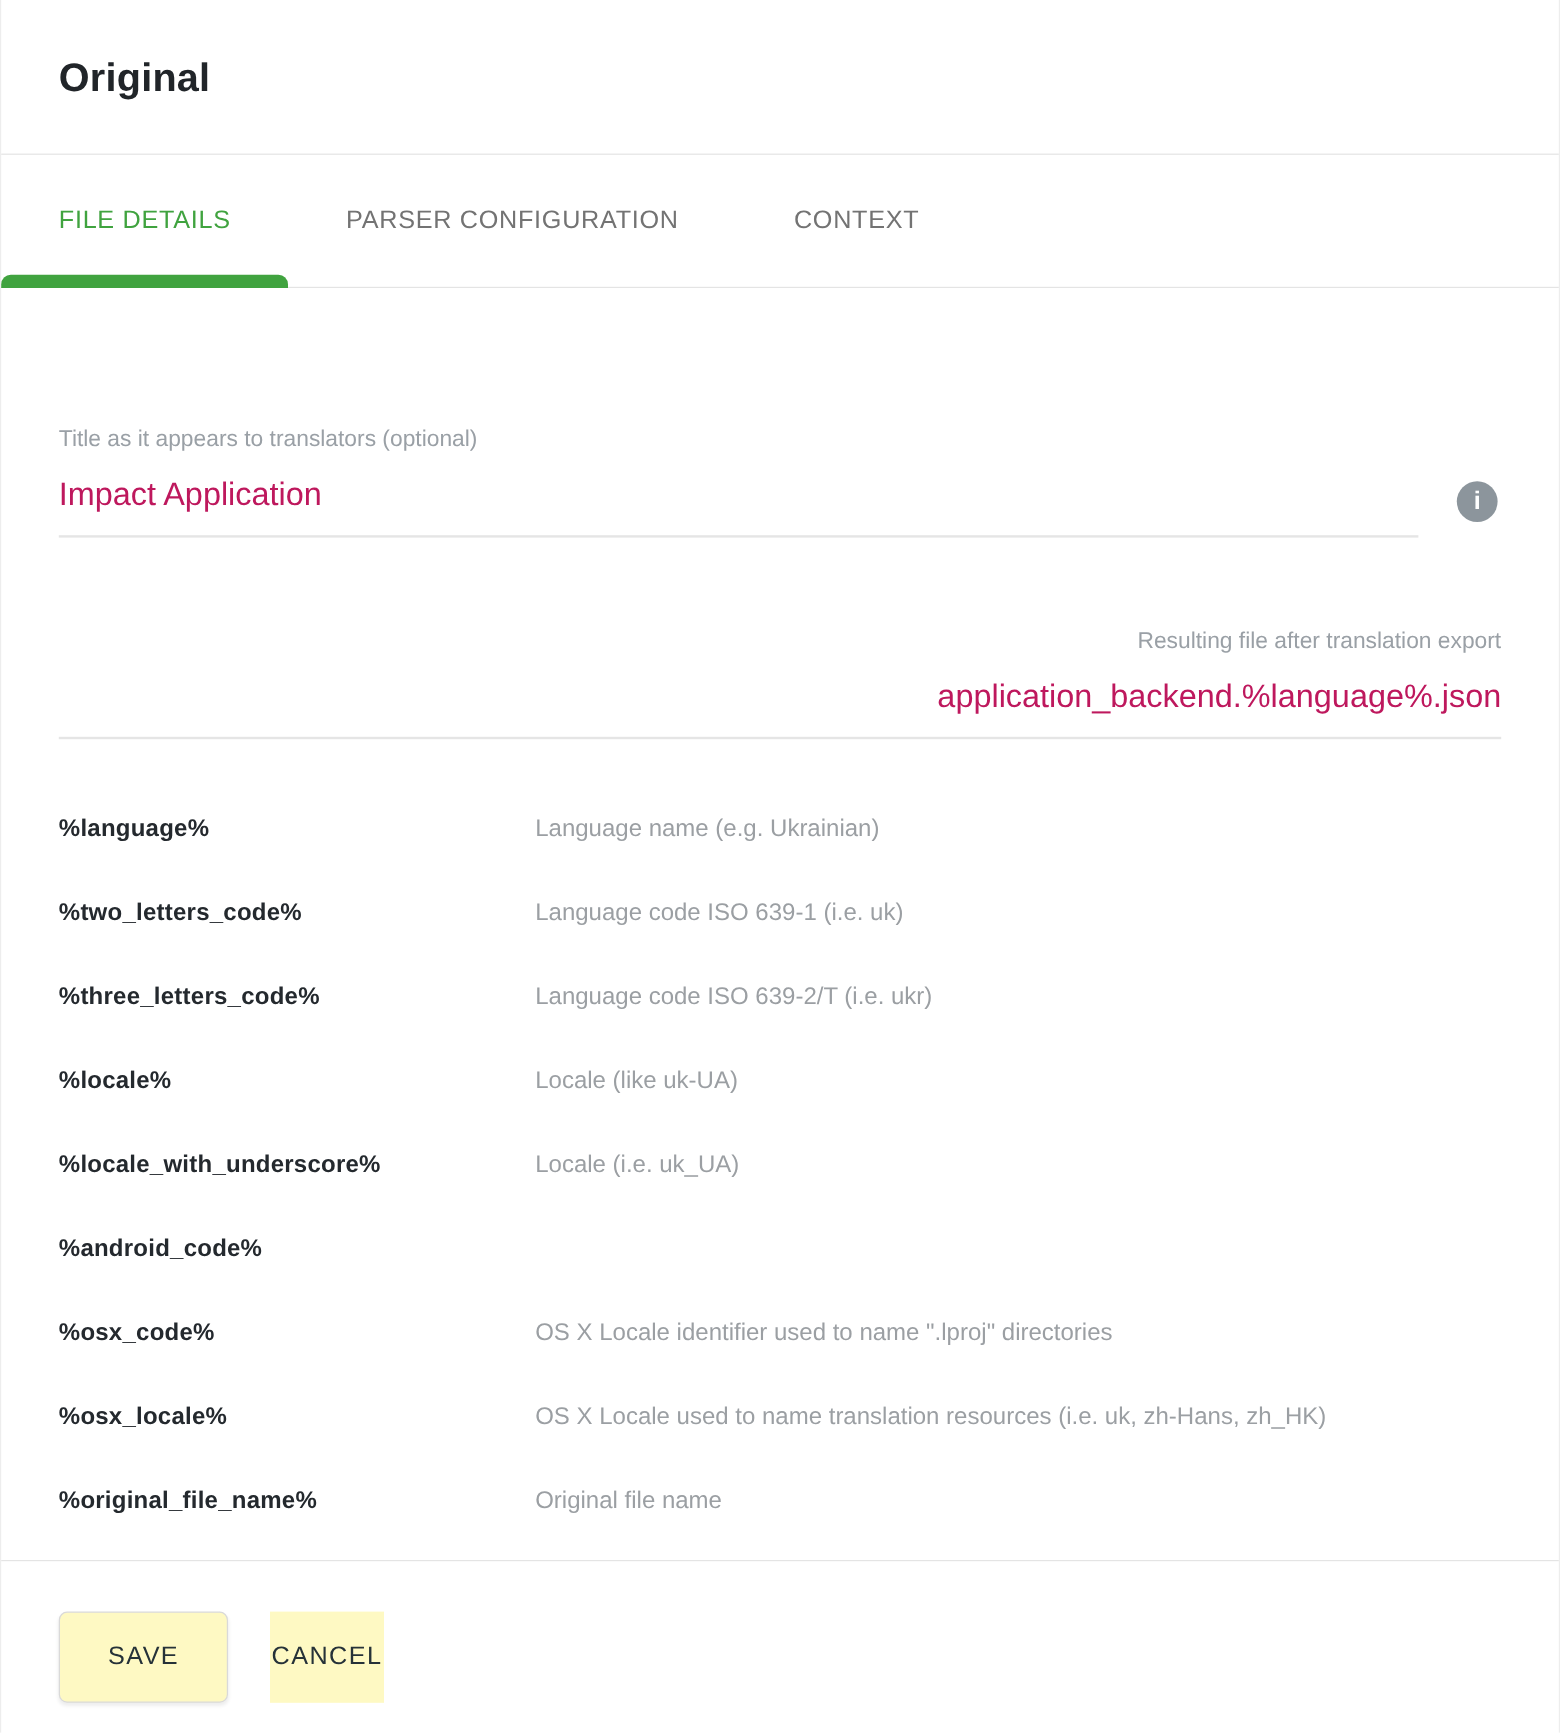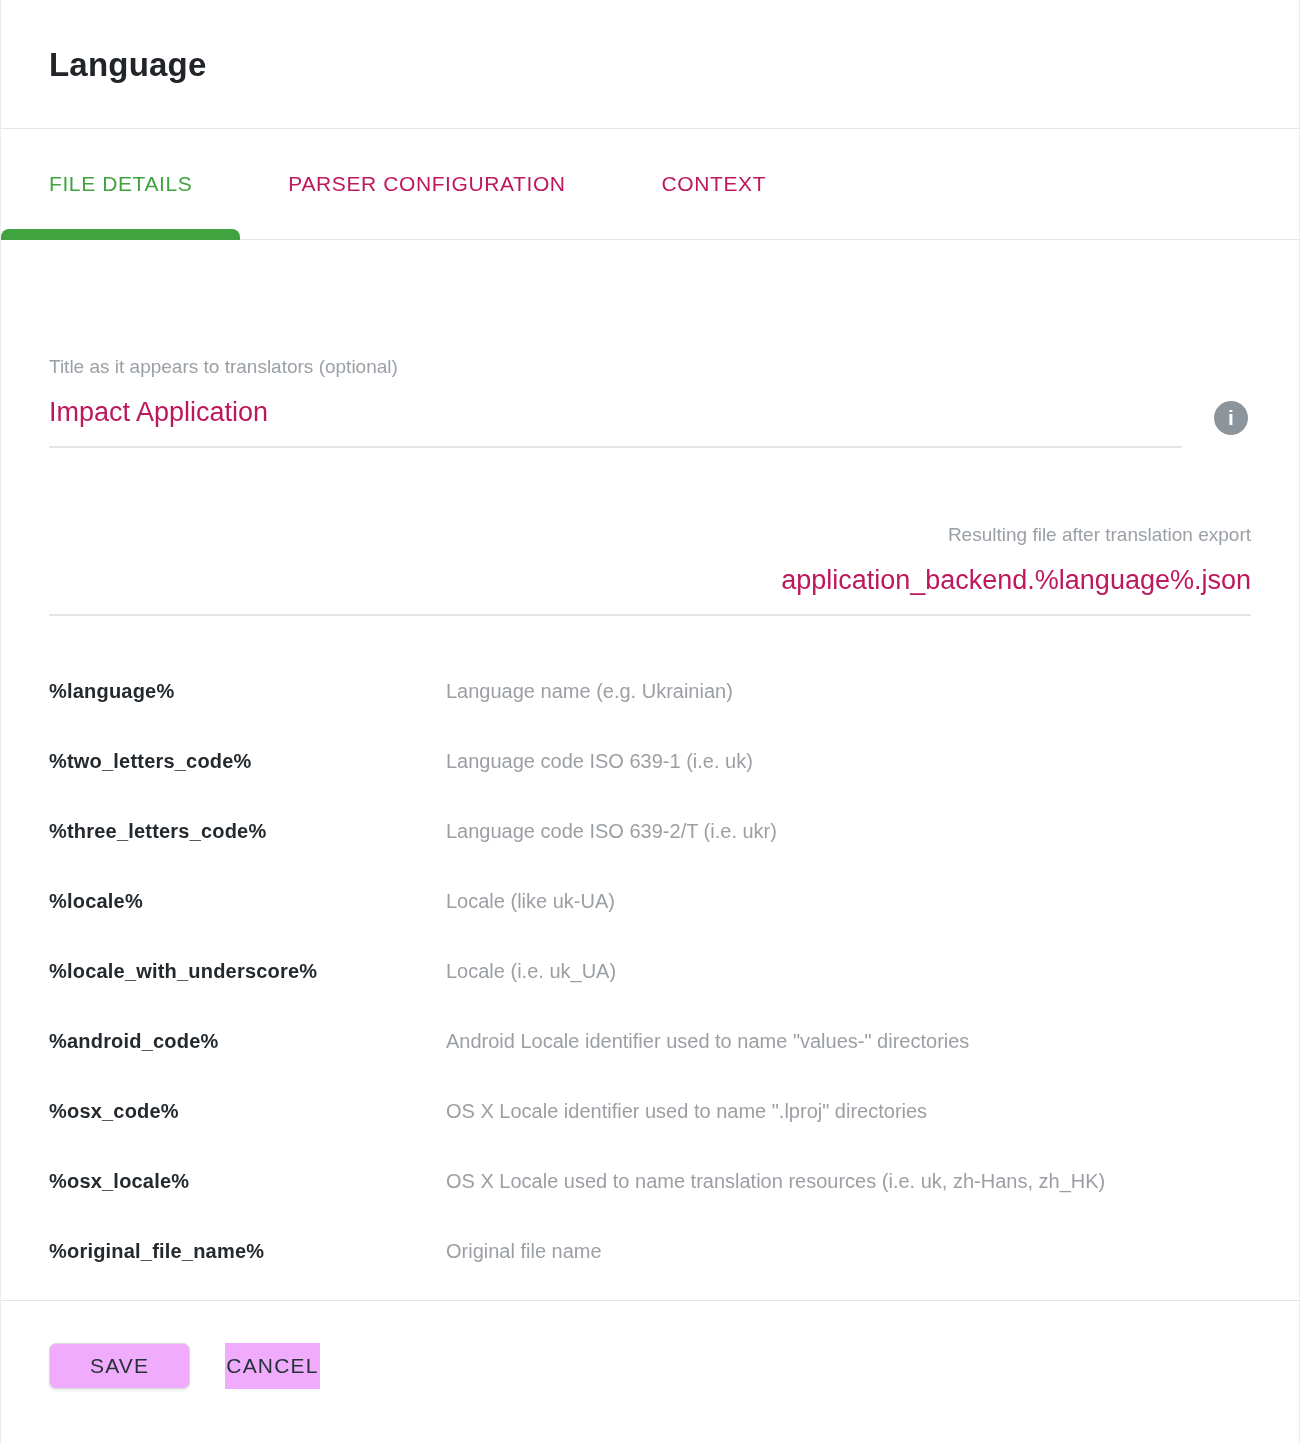--- a/index.html
+++ b/index.html
@@ -41,21 +41,21 @@
   }
   .tab {
     position: relative;
     height: 111px;
     display: flex;
     align-items: center;
     justify-content: center;
     padding: 0 48px;
     font-size: 21px;
     letter-spacing: 0.6px;
-    color: #be185d;
+    color: #737373;
     cursor: pointer;
     white-space: nowrap;
   }
   .tab.active { color: #40a33f; }
   .tab-indicator {
     position: absolute;
     left: 0; right: 0; bottom: 0;
     height: 11px;
     background: #40a33f;
     border-radius: 8px 8px 0 0;
@@ -120,26 +120,26 @@
   }
 
   
   .footer-divider { border-top: 1px solid #e4e4e4; }
   .footer {
     padding: 42px 48px 0 48px;
     display: flex;
     align-items: center;
   }
   .btn {
-    height: 46px;
+    height: 76px;
     font-size: 21px;
     font-weight: 500;
     letter-spacing: 1.2px;
     color: #263238;
-    background: #f0abfc;
+    background: #fef9c3;
     cursor: pointer;
     font-family: "Liberation Sans", sans-serif;
   }
   .btn-save {
     padding: 0 40px;
     border: 1px solid #d9d9d9;
     border-radius: 7px;
     box-shadow: 0 2px 3px rgba(0,0,0,0.07);
   }
   .btn-cancel {
@@ -147,21 +147,21 @@
     margin-left: 35px;
     padding: 0 1px;
   }
 </style>
 </head>
 <body>
 
 <div class="page">
 
   <div class="header">
-    <div class="header-title">Language</div>
+    <div class="header-title">Original</div>
   </div>
 
   <div class="tabbar">
     <div class="tab active">
       <span>FILE DETAILS</span>
       <span class="tab-indicator"></span>
     </div>
     <div class="tab">
       <span>PARSER CONFIGURATION</span>
     </div>
@@ -203,21 +203,20 @@
       <div class="ph-row">
         <div class="ph-name">%locale%</div>
         <div class="ph-desc">Locale (like uk-UA)</div>
       </div>
       <div class="ph-row">
         <div class="ph-name">%locale_with_underscore%</div>
         <div class="ph-desc">Locale (i.e. uk_UA)</div>
       </div>
       <div class="ph-row">
         <div class="ph-name">%android_code%</div>
-        <div class="ph-desc">Android Locale identifier used to name "values-" directories</div>
       </div>
       <div class="ph-row">
         <div class="ph-name">%osx_code%</div>
         <div class="ph-desc">OS X Locale identifier used to name ".lproj" directories</div>
       </div>
       <div class="ph-row">
         <div class="ph-name">%osx_locale%</div>
         <div class="ph-desc">OS X Locale used to name translation resources (i.e. uk, zh-Hans, zh_HK)</div>
       </div>
       <div class="ph-row">

